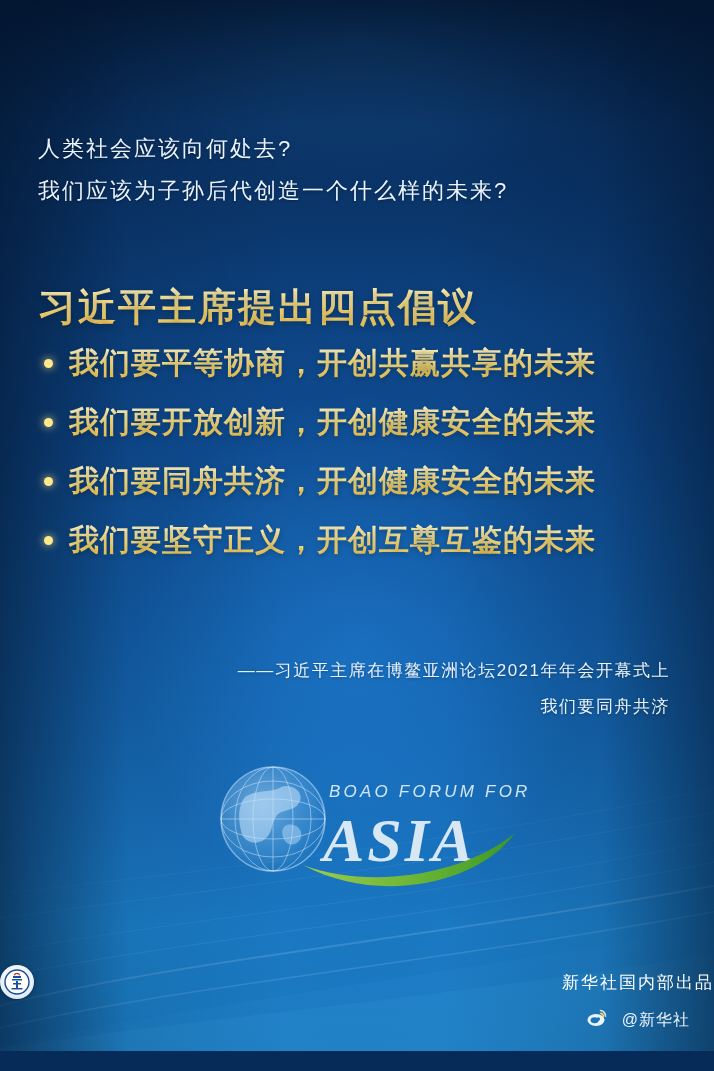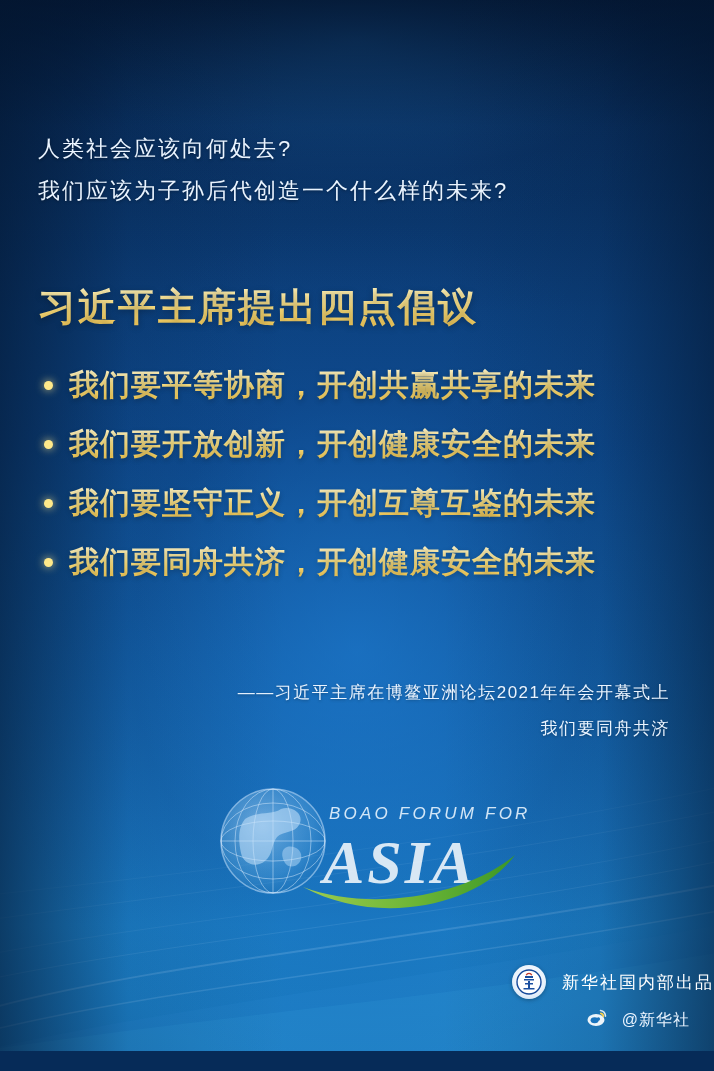--- a/index.html
+++ b/index.html
@@ -74,21 +74,21 @@
     color: #ffe98a;
     background: linear-gradient(180deg, #fff6c8 0%, #ffe07a 55%, #f7c850 100%);
     -webkit-background-clip: text;
     background-clip: text;
     -webkit-text-fill-color: transparent;
     color: transparent;
     text-shadow: 0 2px 6px rgba(0,0,0,0.25);
   }
 
   .points {
-    margin-top: 32px;
+    margin-top: 10px;
     list-style: none;
     padding: 0;
   }
   .point {
     display: flex;
     align-items: center;
     margin: 0 0 18px 0;
   }
   .dot {
     flex: 0 0 auto;
@@ -140,21 +140,21 @@
     height: 150px;
     opacity: 0.95;
   }
 
   .footer {
     position: absolute;
     left: 0; right: 0;
     bottom: 52px;
     display: flex;
     align-items: center;
-    justify-content: flex-end;
+    justify-content: space-between;
     gap: 16px;
     z-index: 4;
   }
   .xinhua-badge {
     width: 34px;
     height: 34px;
     border-radius: 50%;
     background: radial-gradient(circle at 50% 40%, #ffffff 0%, #e8f1fb 60%, #c9dcf0 100%);
     display: flex;
     align-items: center;
@@ -221,25 +221,25 @@
       <li class="point">
         <span class="dot"></span>
         <span class="point-text">我们要平等协商，开创共赢共享的未来</span>
       </li>
       <li class="point">
         <span class="dot"></span>
         <span class="point-text">我们要开放创新，开创健康安全的未来</span>
       </li>
       <li class="point">
         <span class="dot"></span>
-        <span class="point-text">我们要坚守正义，开创互尊互鉴的未来</span>
+        <span class="point-text">我们要同舟共济，开创健康安全的未来</span>
       </li>
       <li class="point">
         <span class="dot"></span>
-        <span class="point-text">我们要同舟共济，开创健康安全的未来</span>
+        <span class="point-text">我们要坚守正义，开创互尊互鉴的未来</span>
       </li>
     </ul>
 
     <div class="attribution">
       <div>——习近平主席在博鳌亚洲论坛2021年年会开幕式上</div>
       <div>我们要同舟共济</div>
     </div>
 
     <div class="logo-wrap">
       <svg class="logo" viewBox="0 0 360 150" xmlns="http://www.w3.org/2000/svg">

